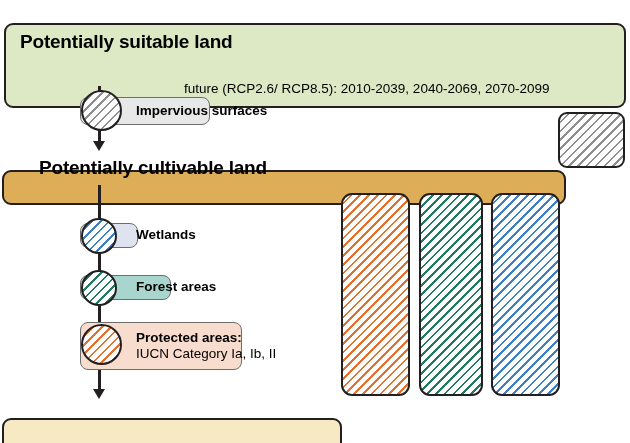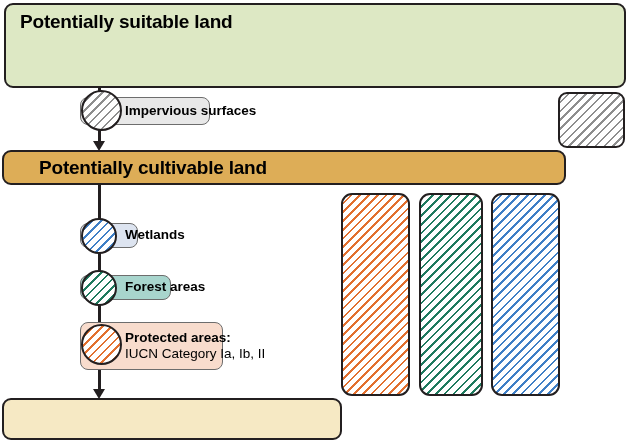--- a/index.html
+++ b/index.html
@@ -17,20 +17,21 @@
     overflow: hidden;
     background: #ffffff;
   }
 
   
   .box {
     position: absolute;
     box-sizing: border-box;
     border: 2.5px solid #231f20;
     border-radius: 9px;
+    margin-top: 20px;
   }
   .circle {
     position: absolute;
     box-sizing: border-box;
     border: 2.5px solid #231f20;
     border-radius: 50%;
     z-index: 6;
   }
   .pill {
     position: absolute;
@@ -70,21 +71,21 @@
     font-size: 19px;
     font-weight: bold;
     color: #000000;
     letter-spacing: -0.2px;
     white-space: nowrap;
   }
   .pill-label {
     font-size: 13.5px;
     font-weight: bold;
     color: #000000;
-    padding: 0 10px 0 44px;
+    padding: 0 10px 0 55px;
     white-space: nowrap;
     line-height: 1.22;
   }
   .pill-label.reg { font-weight: normal; }
 
   
   .vline {
     position: absolute;
     width: 2.6px;
     background: #231f20;
@@ -142,20 +143,23 @@
   <div class="vline" style="left:98px; top:185px; height:35px;"></div>
   <div class="vline" style="left:98px; top:251px; height:22px;"></div>
   <div class="vline" style="left:98px; top:304px; height:20px;"></div>
   <div class="vline" style="left:98px; top:370px; height:24px;"></div>
   <div class="arrowhead" style="left:92.5px; top:389px;"></div>
 
   <div class="box" style="left:4px; top:3px; width:622px; height:85px; background:#dde8c4;">
     <div class="h-title" style="position:absolute; left:14px; top:6px;">Potentially suitable land</div>
 
 
+    <div class="sub-line" style="position:absolute; left:178px; top:56px;">
+      <span>future (RCP2.6/ RCP8.5): 2010-2039, 2040-2069, 2070-2099</span>
+    </div>
   </div>
 
   <div class="box hatch-gray" style="left:558px; top:92px; width:67px; height:56px;"></div>
 
   <div class="pill" style="left:80px; top:97px; width:130px; height:28px; background:#e8e8e8;">
     <div class="pill-label">Impervious surfaces</div>
   </div>
   <div class="circle hatch-gray" style="left:81px; top:90px; width:41px; height:41px;"></div>
 
   <div class="box" style="left:2px; top:150px; width:564px; height:35px; background:#ddad57;"></div>
@@ -168,21 +172,21 @@
   <div class="pill" style="left:80px; top:223px; width:58px; height:25px; background:#dde4f0;">
     <div class="pill-label">Wetlands</div>
   </div>
   <div class="circle hatch-blue" style="left:81px; top:218px; width:36px; height:36px;"></div>
 
   <div class="pill" style="left:80px; top:275px; width:91px; height:25px; background:#a8d5cd;">
     <div class="pill-label">Forest areas</div>
   </div>
   <div class="circle hatch-teal" style="left:81px; top:270px; width:36px; height:36px;"></div>
 
-  <div class="pill" style="left:80px; top:322px; width:143px; height:48px; background:#f8dccd;">
+  <div class="pill" style="left:80px; top:322px; width:162px; height:48px; background:#f8dccd;">
     <div class="pill-label">Protected areas:</div>
     <div class="pill-label reg">IUCN Category Ia, Ib, II</div>
   </div>
   <div class="circle hatch-orange" style="left:81px; top:324px; width:41px; height:41px;"></div>
 
   <div class="box" style="left:2px; top:398px; width:340px; height:42px; background:#f6e9c4;"></div>
 
 </div>
 
 </body></html>

